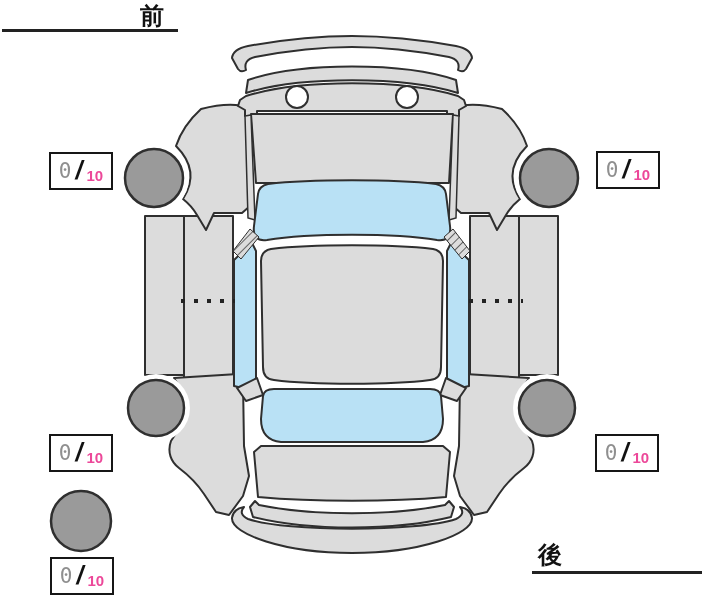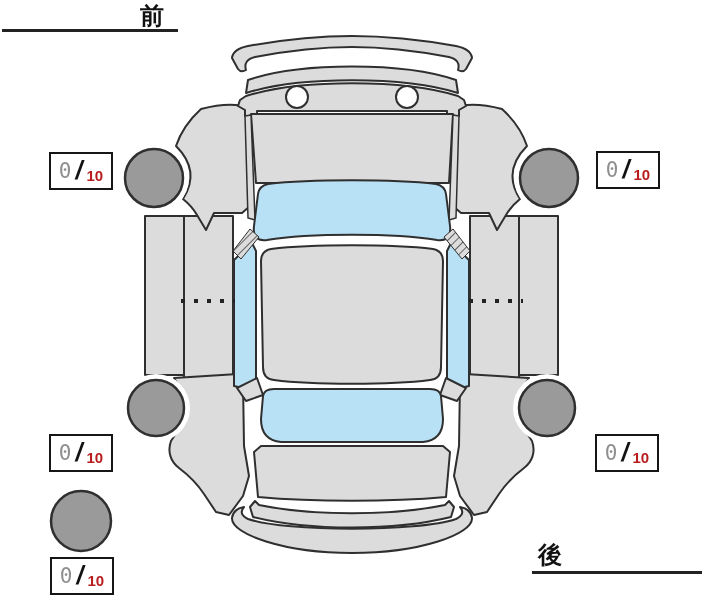--- a/index.html
+++ b/index.html
@@ -23,21 +23,21 @@
   .p-dots{stroke:#222;stroke-width:4;stroke-dasharray:4 9;fill:none;}
   .p-seam{fill:var(--body);stroke:var(--outline);stroke-width:1.5;}
 
   .dir-label{position:absolute;font-size:24px;font-weight:bold;color:#111;line-height:1;}
   .dir-line{position:absolute;height:0;border-top:3px solid #222;}
 
   .score-box{position:absolute;width:64px;height:38px;background:#fff;border:2px solid #161616;
     display:flex;align-items:center;justify-content:center;gap:4px;}
   .score-zero{color:#8f8f8f;font-family:"DejaVu Sans Mono",monospace;font-size:21px;line-height:1;}
   .score-slash{color:#111;font-style:italic;font-weight:bold;font-size:25px;line-height:1;transform:translateY(-1px);}
-  .score-denom{color:#b91c1c;font-weight:bold;font-size:15px;line-height:1;align-self:flex-end;padding-bottom:5px;}
+  .score-denom{color:#ec4899;font-weight:bold;font-size:15px;line-height:1;align-self:flex-end;padding-bottom:5px;}
 </style>
 </head>
 <body>
 
 <div id="stage">
 
   <svg width="711" height="600" viewBox="0 0 711 600">
     <defs>
       <pattern id="hatch" width="6" height="6" patternUnits="userSpaceOnUse" patternTransform="rotate(45)">
         <rect width="6" height="6" fill="#dcdcdc"></rect>

